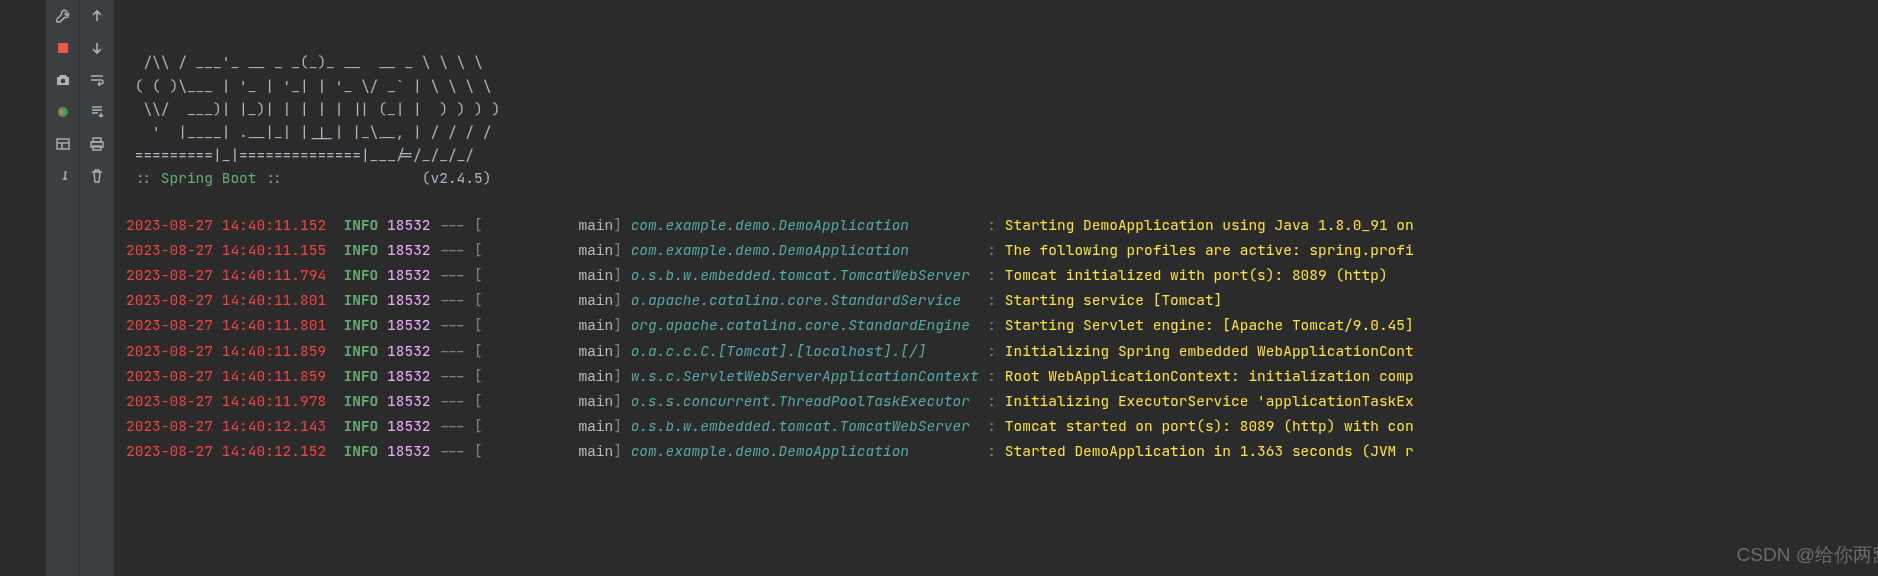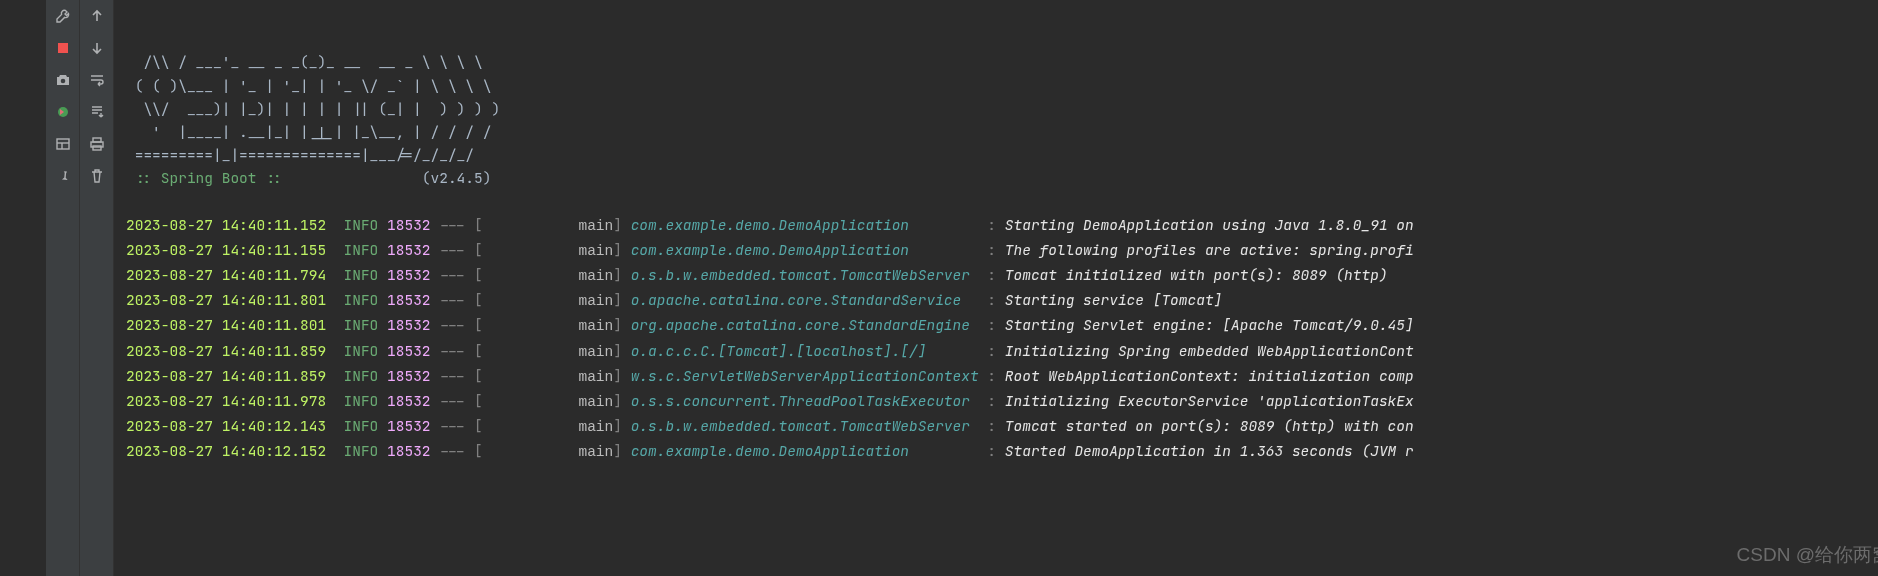--- a/index.html
+++ b/index.html
@@ -28,27 +28,27 @@
     font-size: 14.5px;
     line-height: 1.6;
     padding: 4px 0 0 12px;
     white-space: pre;
     overflow: hidden;
     position: relative;
   }
   .banner-line { color: #a9b7c6; }
   .spring-tag  { color: #6aab73; }
   .log-row { white-space: pre; }
-  .ts    { color: #bef264; }
-  .lvl   { color: #6aab73; }
+  .ts    { color: #ef4444; }
+  .lvl   { color: #6aab73; font-weight: bold; }
   .pid   { color: #f0abfc; }
   .dash  { color: #808080; }
   .thr   { color: #bbbbbb; font-family: Liberation Mono, monospace; }
   .logger{ color: #56a8a8; font-style: italic; }
-  .msg   { color: #e5e5e5; font-style: italic; }
+  .msg   { color: #fde047; }
   .watermark {
     position: absolute; right: 14px; bottom: 6px;
     color: #6c6c6c; font-size: 19px; font-family: sans-serif;
     pointer-events: none;
   }
   .scroll-corner {
     position:absolute; top:0; right:0; width:14px; height:100%;
     background:#3c3f41;
   }
 </style>

